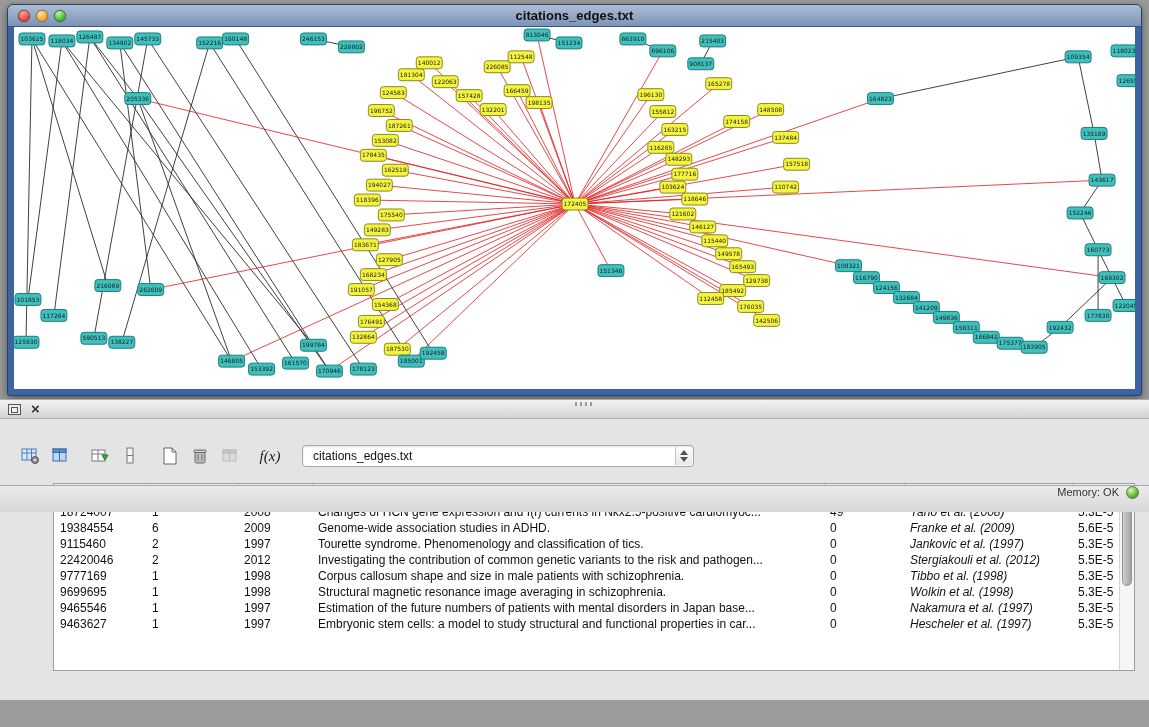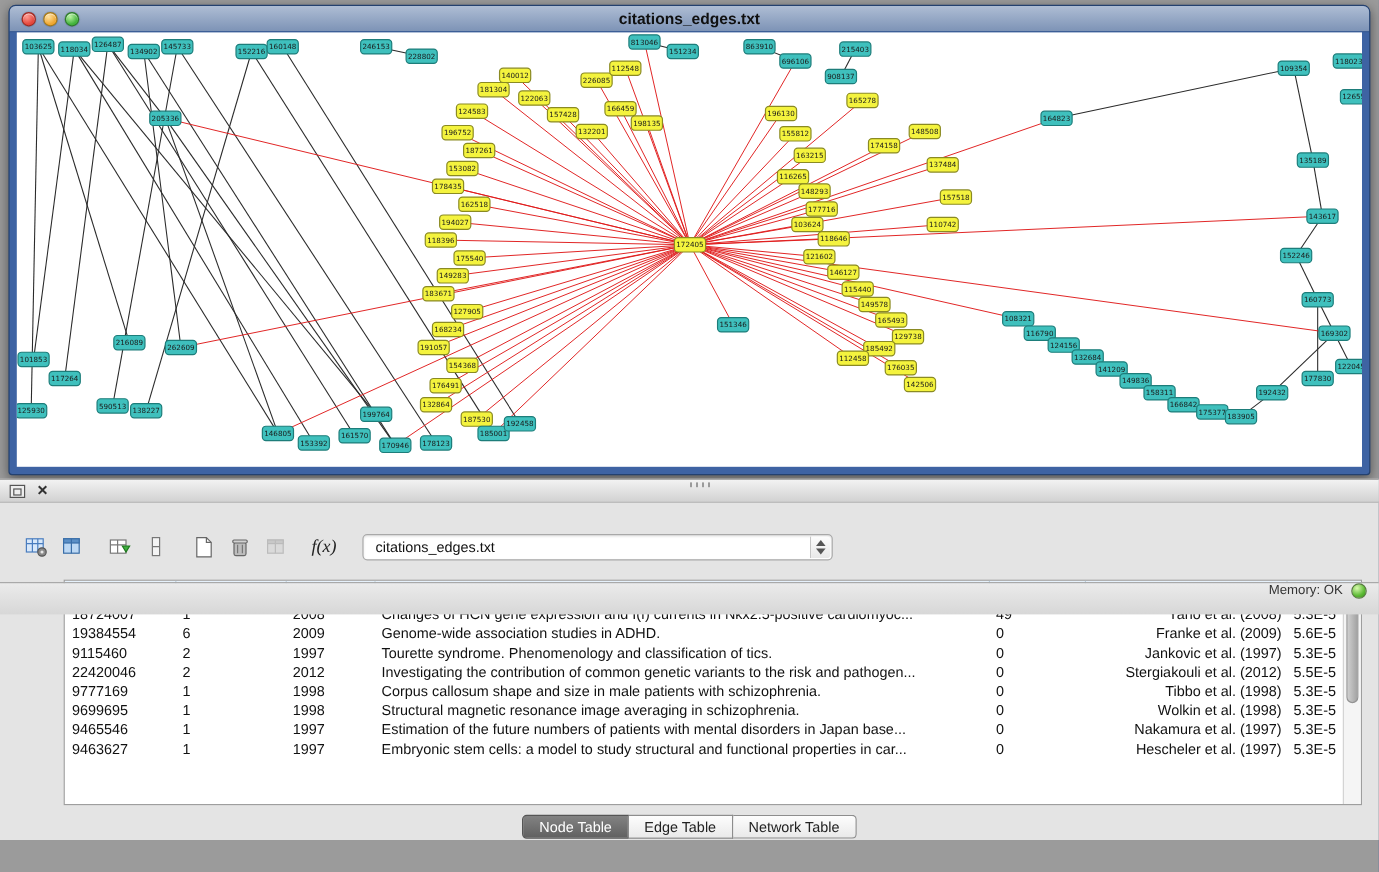--- a/index.html
+++ b/index.html
@@ -78,21 +78,21 @@
   table.data th {
     height:20px; font-size:12px; font-weight:normal; color:#1d1d1d; text-align:center;
     background:linear-gradient(#e7f2fc, #cfe4f6);
     border-right:1px solid #b7cddd; border-bottom:1px solid #9db4c6;
     overflow:hidden; white-space:nowrap;
   }
   table.data td {
     height:16px; font-size:12px; color:#111; padding:0 4px 0 6px;
     overflow:hidden; white-space:nowrap;
   }
-  table.data td.c5 { text-align:right; }
+  table.data td.c5 { text-align:left;font-style:italic; }
   .vscroll {
     position:absolute; right:0; top:20px; bottom:0; width:15px;
     background:#f5f5f5; border-left:1px solid #d4d4d4;
   }
   .vthumb {
     position:absolute; top:2px; left:2px; width:10px; height:80px; border-radius:6px;
     background:linear-gradient(90deg,#cfcfcf,#a3a3a3); border:1px solid #949494;
   }
 
   .tabs { position:absolute; left:0; right:0; top:280px; height:20px; display:flex; justify-content:center; }
@@ -841,25 +841,20 @@
               <td class="c5">Hescheler et al. (1997)</td>
               <td class="c6">5.3E-5</td>
             </tr>
           </tbody>
       </table>
       <div class="vscroll">
         <div class="vthumb"></div>
       </div>
     </div>
 
-    <div class="tabs">
-        <div class="tab selected">Node Table</div>
-        <div class="tab">Edge Table</div>
-        <div class="tab">Network Table</div>
-      </div>
   </div>
 
   <div class="statusbar">
     <span>Memory: OK</span>
     <span class="mem-dot"></span>
   </div>
 
 </div>
 
 </body></html>

